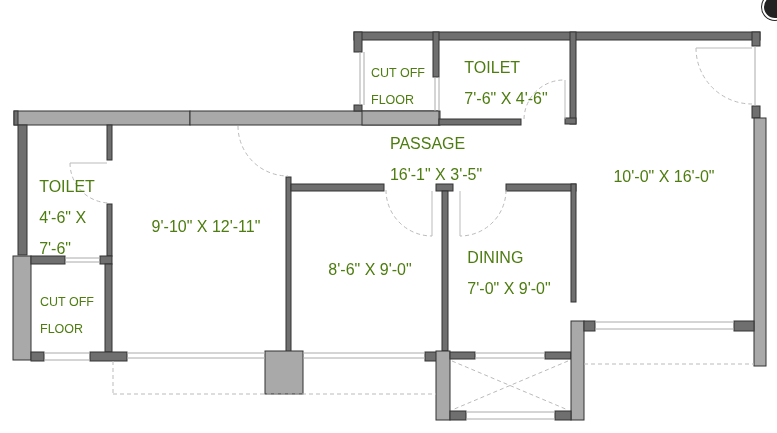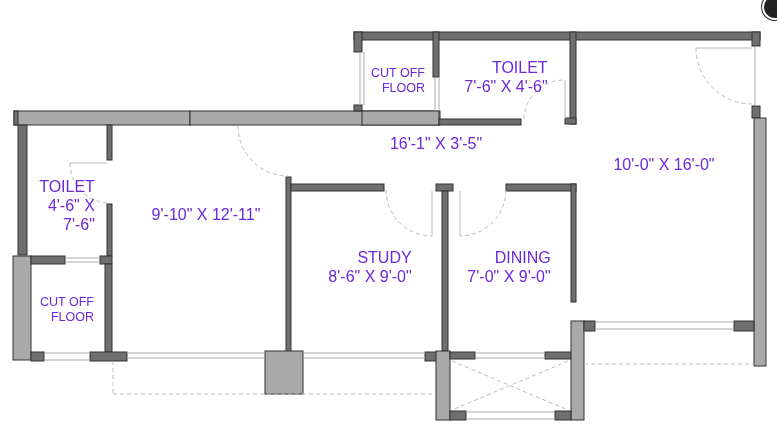--- a/index.html
+++ b/index.html
@@ -1,20 +1,20 @@
 <!DOCTYPE html>
 <html><head>
 <meta charset="utf-8">
 <style>
   html, body { margin: 0; padding: 0; background: #ffffff; }
   body { width: 777px; height: 433px; position: relative; overflow: hidden; font-family: "Liberation Sans", sans-serif; }
   #plan { position: absolute; left: 0; top: 0; width: 777px; height: 433px; }
-  .label { position: absolute; text-align: right; color: #6d28d9; line-height: 1.2; white-space: nowrap; transform: translateX(-50%); }
+  .label { position: absolute; text-align: left; color: #4d7c0f; line-height: 1.2; white-space: nowrap; transform: translateX(-50%); }
   .label .name { display: block; font-size: 16px; }
-  .label .dim { display: block; font-size: 16px; }
+  .label .dim { display: block; font-size: 16px; margin-top: 12px; }
   .label.small .name, .label.small .dim { font-size: 12.5px; }
   .corner-badge { position: absolute; left: 762px; top: -6px; width: 22px; height: 22px; border-radius: 50%; background: #222; border: 2px solid #fff; box-shadow: 0 0 0 1px #222; }
 </style>
 </head>
 <body>
 
 <svg id="plan" viewBox="0 0 777 433" xmlns="http://www.w3.org/2000/svg">
 
   <g stroke="#333" stroke-width="1">
     <rect x="14" y="111" width="176" height="14" fill="#a9a9a9"></rect>
@@ -116,35 +116,35 @@
 
 <div class="label small" style="left:398px; top:66px;">
   <span class="name">CUT OFF</span>
   <span class="dim">FLOOR</span>
 </div>
 <div class="label" style="left:506px; top:58px;">
   <span class="name">TOILET</span>
   <span class="dim">7'-6" X 4'-6"</span>
 </div>
 <div class="label" style="left:436px; top:134px;">
+  <span class="name">PASSAGE</span>
   <span class="dim">16'-1" X 3'-5"</span>
 </div>
 <div class="label" style="left:664px; top:155px;">
   <span class="dim">10'-0" X 16'-0"</span>
 </div>
 <div class="label" style="left:67px; top:177px;">
   <span class="name">TOILET</span>
   <span class="dim">4'-6" X</span>
   <span class="dim">7'-6"</span>
 </div>
 <div class="label" style="left:206px; top:205px;">
   <span class="dim">9'-10" X 12'-11"</span>
 </div>
 <div class="label" style="left:370px; top:248px;">
-  <span class="name">STUDY</span>
   <span class="dim">8'-6" X 9'-0"</span>
 </div>
 <div class="label" style="left:509px; top:248px;">
   <span class="name">DINING</span>
   <span class="dim">7'-0" X 9'-0"</span>
 </div>
 <div class="label small" style="left:67px; top:295px;">
   <span class="name">CUT OFF</span>
   <span class="dim">FLOOR</span>
 </div>

